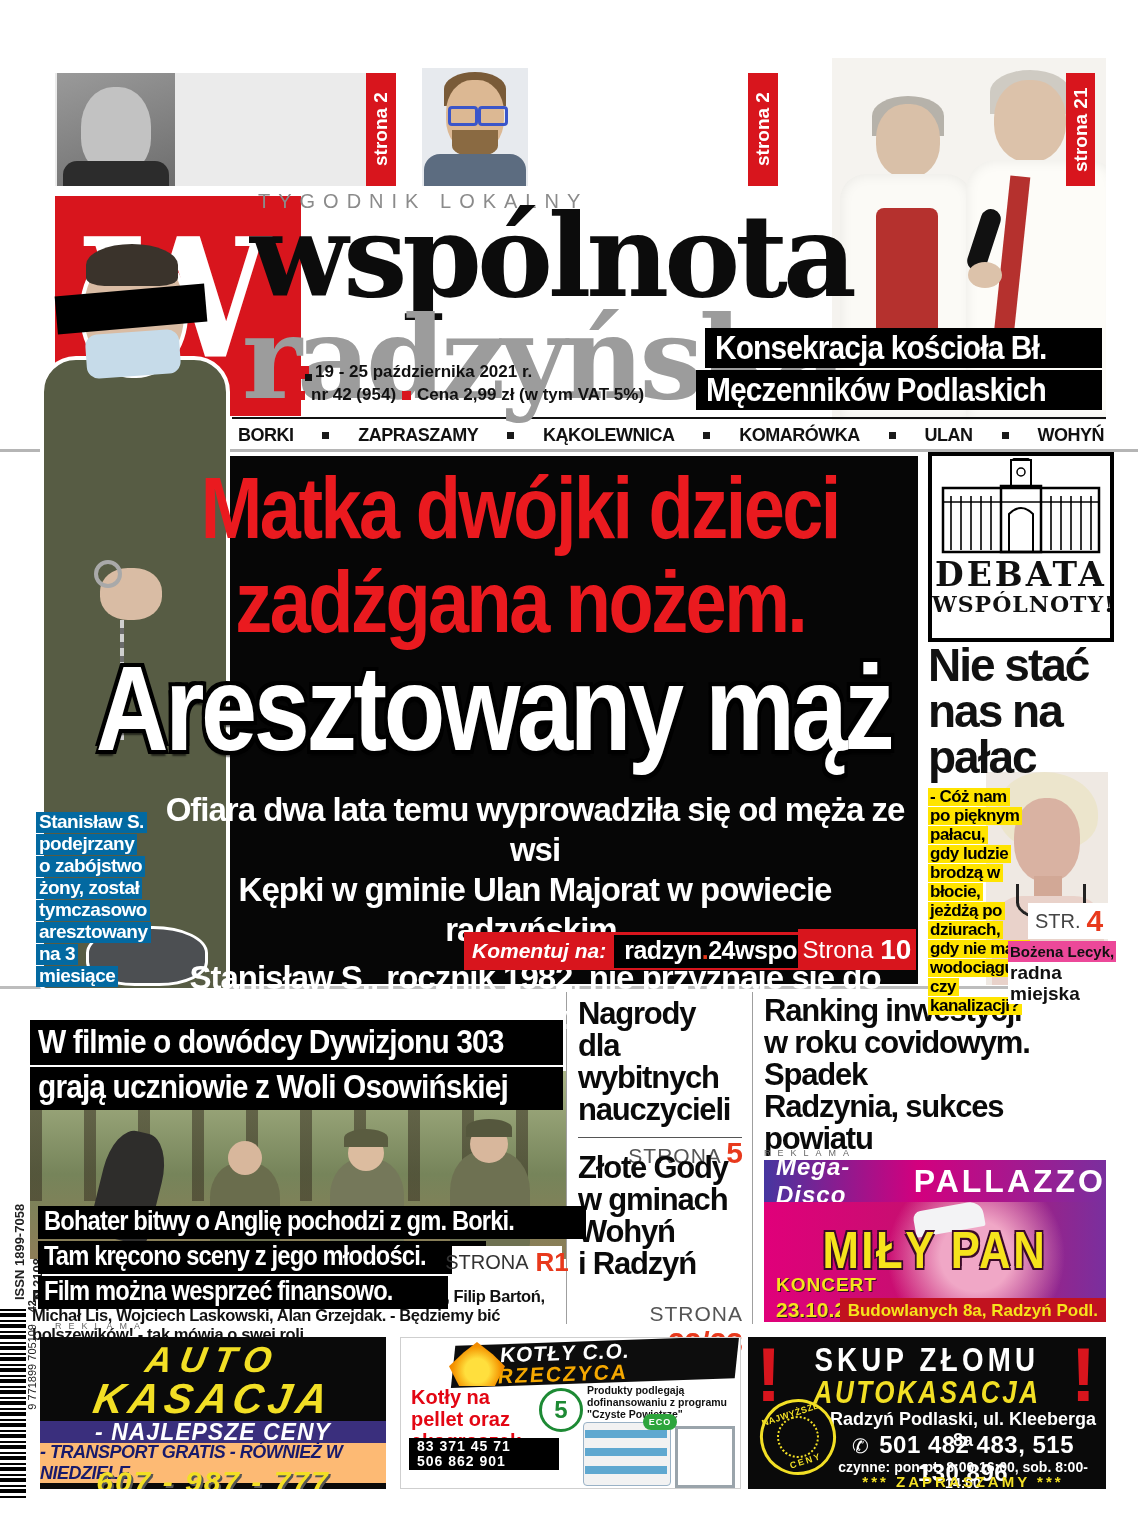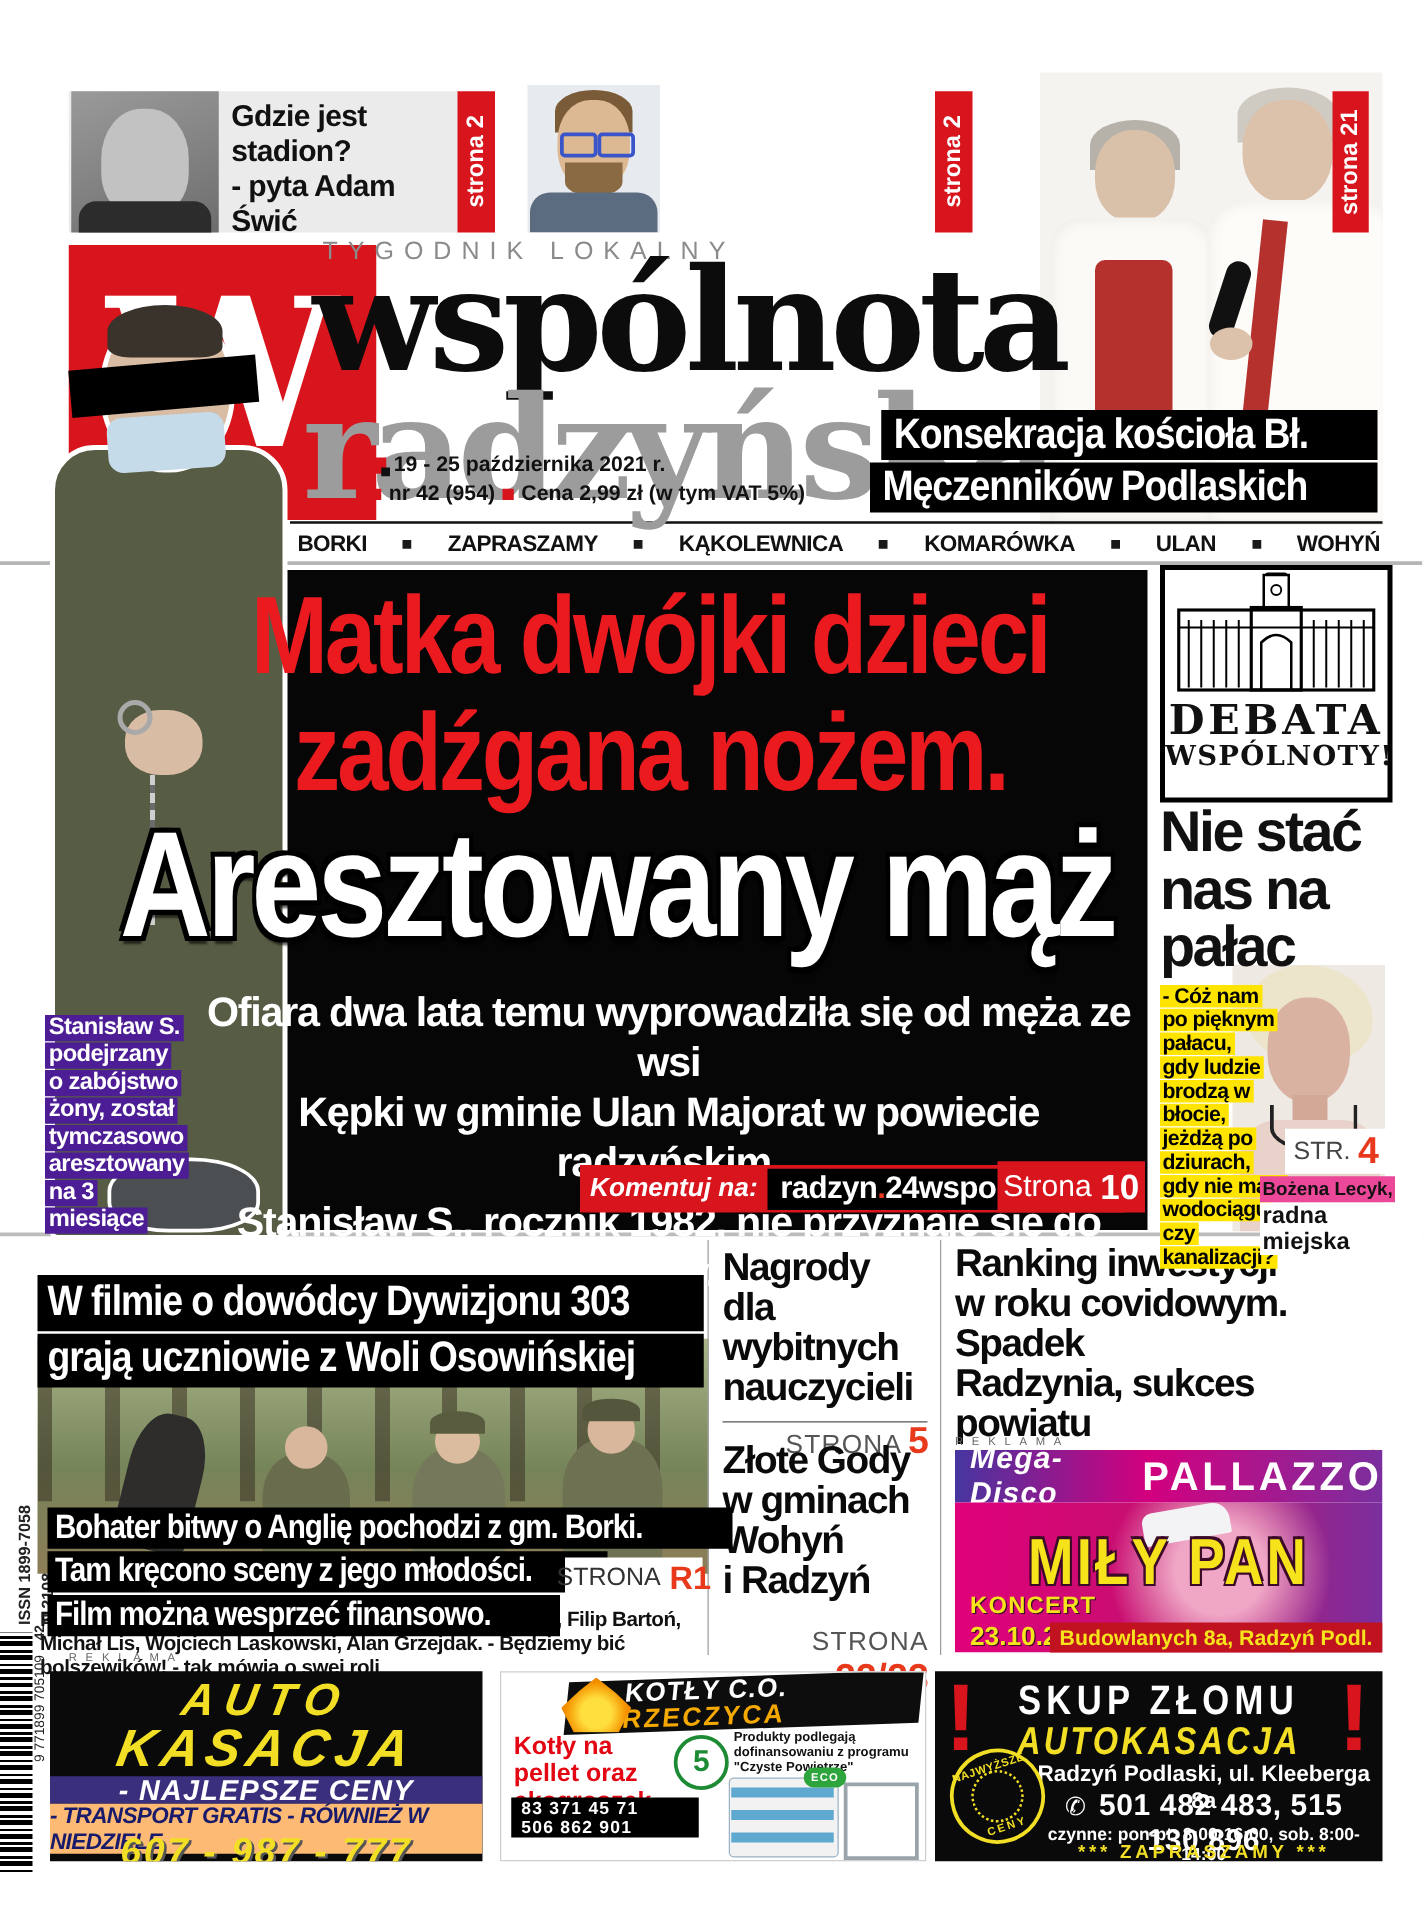--- a/index.html
+++ b/index.html
@@ -17,46 +17,41 @@
   .teaser-line{font-weight:bold;font-size:24px;line-height:28px;letter-spacing:-.5px;}
   .black-bar-line{background:#000;color:#fff;font-weight:bold;display:inline-block;
                   padding:1px 10px 3px 10px;letter-spacing:-1px;}
   .nav-town{font-weight:bold;font-size:18px;letter-spacing:-.5px;}
   .sq{width:7px;height:7px;background:#1a1a1a;display:inline-block;}
   .redsq{width:9px;height:9px;background:#d8151d;display:inline-block;margin-right:5px;}
   .lead-red{font-weight:bold;color:#ea1a1f;font-size:88px;line-height:92px;letter-spacing:-3px;}
   .lead-white{font-weight:bold;color:#fff;font-size:120px;line-height:120px;letter-spacing:-4px;
               text-shadow:4px 4px 0 #000,-4px 4px 0 #000,4px -4px 0 #000,-4px -4px 0 #000,0 6px 2px rgba(0,0,0,.6);}
   .deck{color:#fff;font-weight:bold;font-size:33px;line-height:40px;letter-spacing:-1px;}
-  .cap-strip{background:#4c1d95;color:#fff;font-weight:bold;font-size:19px;line-height:19px;
+  .cap-strip{background:#0369a1;color:#fff;font-weight:bold;font-size:19px;line-height:19px;
              display:inline-block;padding:0 3px 2px 3px;margin-bottom:1px;letter-spacing:-.5px;}
   .quote-strip{background:#ffe400;color:#000;font-weight:bold;font-size:17px;line-height:17px;
                display:inline-block;padding:0 3px 1px 2px;margin-bottom:1px;letter-spacing:-.5px;}
   .hl3{font-weight:bold;font-size:31px;line-height:32px;letter-spacing:-1.2px;color:#0a0a0a;}
   .pg-label{color:#555;font-size:21px;font-weight:normal;letter-spacing:1px;}
   .pg-num{color:#e8391c;font-size:30px;font-weight:bold;}
   .reklama{font-size:9px;letter-spacing:7px;color:#666;}
   .ov-strip{background:#000;color:#fff;font-weight:bold;font-size:27px;line-height:29px;
             display:inline-block;padding:1px 8px 3px 6px;margin-bottom:2px;letter-spacing:-1px;}
   .outline-circle{border-radius:50%;}
 </style>
 </head>
 <body>
 
 <div class="page">
 
   <div class="abs" style="left:55px;top:73px;width:312px;height:113px;background:#ebebeb;"></div>
   <div class="abs" style="left:57px;top:73px;width:118px;height:113px;background:linear-gradient(160deg,#9a9a9a,#6d6d6d);overflow:hidden;">
     <div class="abs" style="left:24px;top:14px;width:70px;height:86px;background:#c2c2c2;border-radius:46% 46% 40% 40%;"></div>
     <div class="abs" style="left:6px;top:88px;width:106px;height:30px;background:#2c2c2c;border-radius:14px 14px 0 0;"></div>
-  </div>
-  <div class="abs" style="left:185px;top:80px;width:180px;">
-    <div class="teaser-line">Gdzie jest</div>
-    <div class="teaser-line">stadion?</div>
-    <div class="teaser-line">- pyta Adam Świć</div>
   </div>
   <div class="abs vbar" style="left:366px;top:73px;width:30px;height:113px;">strona 2</div>
 
   <div class="abs" style="left:422px;top:68px;width:106px;height:118px;background:#e7eaee;overflow:hidden;">
     <div class="abs" style="left:22px;top:4px;width:62px;height:34px;background:#7a5b38;border-radius:50% 50% 0 0;"></div>
     <div class="abs" style="left:24px;top:12px;width:58px;height:72px;background:#dcb893;border-radius:45%;"></div>
     <div class="abs" style="left:26px;top:38px;width:24px;height:14px;border:3px solid #3a55c9;border-radius:4px;"></div>
     <div class="abs" style="left:56px;top:38px;width:24px;height:14px;border:3px solid #3a55c9;border-radius:4px;"></div>
     <div class="abs" style="left:30px;top:62px;width:46px;height:26px;background:#8a6a42;border-radius:0 0 40% 40%;"></div>
     <div class="abs" style="left:2px;top:86px;width:102px;height:32px;background:#5c6c80;border-radius:16px 16px 0 0;"></div>

